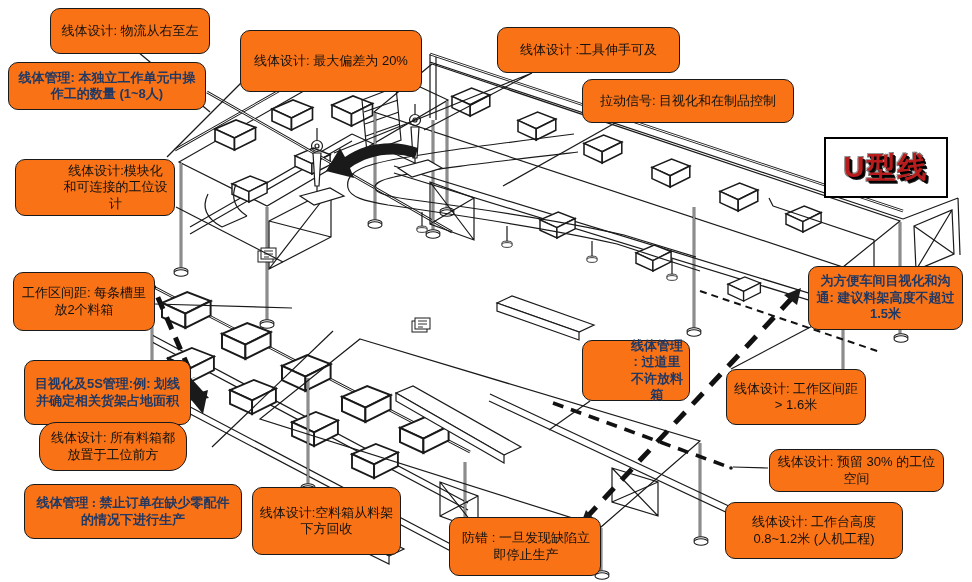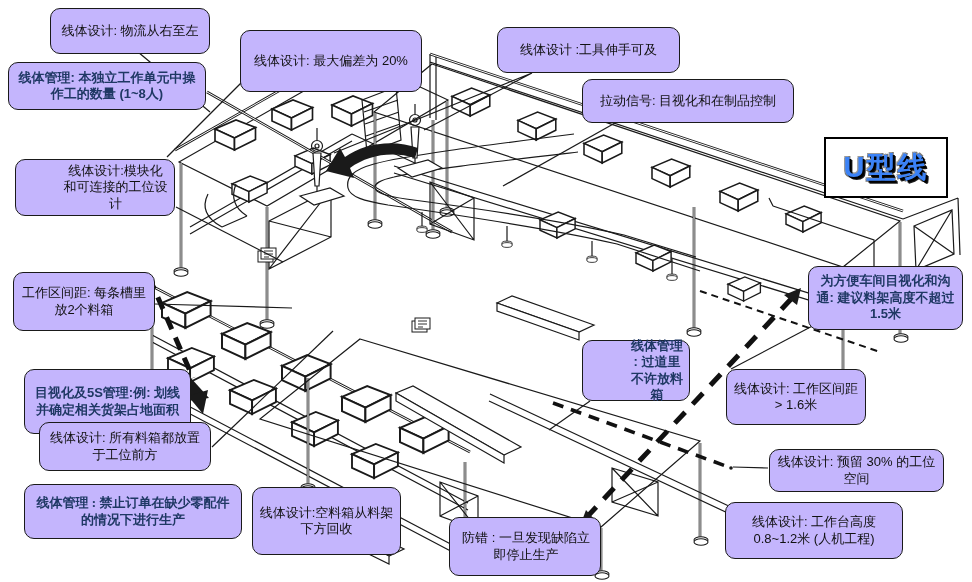--- a/index.html
+++ b/index.html
@@ -1,25 +1,25 @@
 <!DOCTYPE html>
 <html><head>
 <meta charset="utf-8">
 <style>
   html,body{margin:0;padding:0;background:#fff;}
   .stage{position:relative;width:972px;height:582px;background:#ffffff;overflow:hidden;
          font-family:"Liberation Sans","DejaVu Sans",sans-serif;}
   .sketch{position:absolute;left:0;top:0;width:972px;height:582px;}
   .co{position:absolute;display:flex;align-items:center;justify-content:center;text-align:center;
-      border:1.6px solid #1a1a1a;border-radius:10px;background:#c4b5fd;font-size:13px;line-height:1.26;
+      border:1.6px solid #1a1a1a;border-radius:10px;background:#f97316;font-size:13px;line-height:1.26;
       color:#111;padding:2px 6px;box-sizing:border-box;z-index:5;}
   .navy{color:#1F3864;font-weight:700;}
   .utitle{position:absolute;left:824px;top:137px;width:120px;height:57px;border:2px solid #000;
       background:#fff;display:flex;align-items:center;justify-content:center;z-index:5;
-      font-size:29px;font-weight:800;color:#3b82f6;letter-spacing:2px;
+      font-size:29px;font-weight:800;color:#b91c1c;letter-spacing:2px;
       text-shadow:2px 2px 0 #000,3px 3px 0 #1a1a1a,-1px -1px 0 #999,1px -1px 0 #777,-1px 1px 0 #777;}
   .s{stroke:#1a1a1a;stroke-width:1.2;fill:none;}
   .sf{stroke:#1a1a1a;stroke-width:1.2;fill:#fff;}
   .t{stroke:#1a1a1a;stroke-width:2.6;fill:none;}
   .tw{stroke:#ffffff;stroke-width:1;fill:none;}
   .dashThick{stroke:#111;stroke-width:5;fill:none;}
   .dashMed{stroke:#111;stroke-width:3.5;fill:none;}
   .dashThin{stroke:#111;stroke-width:2;fill:none;}
   .ink{fill:#1a1a1a;stroke:none;}
 </style>
@@ -195,22 +195,22 @@
     <polygon class="ink" points="188,396 208,390 203,414"></polygon>
   </svg>
 
   <div class="co" style="left:50px;top:8px;width:160px;height:46px;">线体设计: 物流从右至左</div>
   <div class="co navy" style="left:8px;top:62px;width:198px;height:48px;">线体管理: 本独立工作单元中操作工的数量 (1~8人)</div>
   <div class="co" style="left:240px;top:30px;width:182px;height:62px;">线体设计: 最大偏差为 20%</div>
   <div class="co" style="left:497px;top:27px;width:183px;height:46px;">线体设计 :工具伸手可及</div>
   <div class="co" style="left:582px;top:79px;width:212px;height:44px;">拉动信号: 目视化和在制品控制</div>
   <div class="co" style="left:15px;top:159px;width:160px;height:57px;padding-left:47px;">线体设计:模块化和可连接的工位设计</div>
   <div class="co" style="left:13px;top:272px;width:142px;height:59px;">工作区间距: 每条槽里放2个料箱</div>
-  <div class="co navy" style="left:24px;top:369px;width:167px;height:65px;">目视化及5S管理:例: 划线并确定相关货架占地面积</div>
-  <div class="co" style="left:39px;top:422px;width:172px;height:49px;">线体设计: 所有料箱都放置于工位前方</div>
+  <div class="co navy" style="left:24px;top:360px;width:167px;height:65px;">目视化及5S管理:例: 划线并确定相关货架占地面积</div>
+  <div class="co" style="left:39px;top:422px;width:148px;height:49px;border-radius:17px;">线体设计: 所有料箱都放置于工位前方</div>
   <div class="co navy" style="left:24px;top:484px;width:218px;height:55px;font-family:Liberation Serif, serif;">线体管理 : 禁止订单在缺少零配件的情况下进行生产</div>
   <div class="co" style="left:252px;top:487px;width:149px;height:68px;">线体设计:空料箱从料架下方回收</div>
   <div class="co" style="left:449px;top:517px;width:152px;height:59px;padding-left:8px;">防错 : 一旦发现缺陷立即停止生产</div>
   <div class="co navy" style="left:582px;top:340px;width:108px;height:61px;padding-left:48px;">线体管理 : 过道里不许放料箱</div>
   <div class="co navy" style="left:808px;top:266px;width:155px;height:64px;">为方便车间目视化和沟通: 建议料架高度不超过1.5米</div>
   <div class="co" style="left:726px;top:369px;width:140px;height:56px;">线体设计: 工作区间距 &gt; 1.6米</div>
   <div class="co" style="left:769px;top:449px;width:175px;height:43px;">线体设计: 预留 30% 的工位空间</div>
   <div class="co" style="left:725px;top:502px;width:178px;height:57px;">线体设计: 工作台高度 0.8~1.2米 (人机工程)</div>
 
   <div class="utitle">U型线</div>

